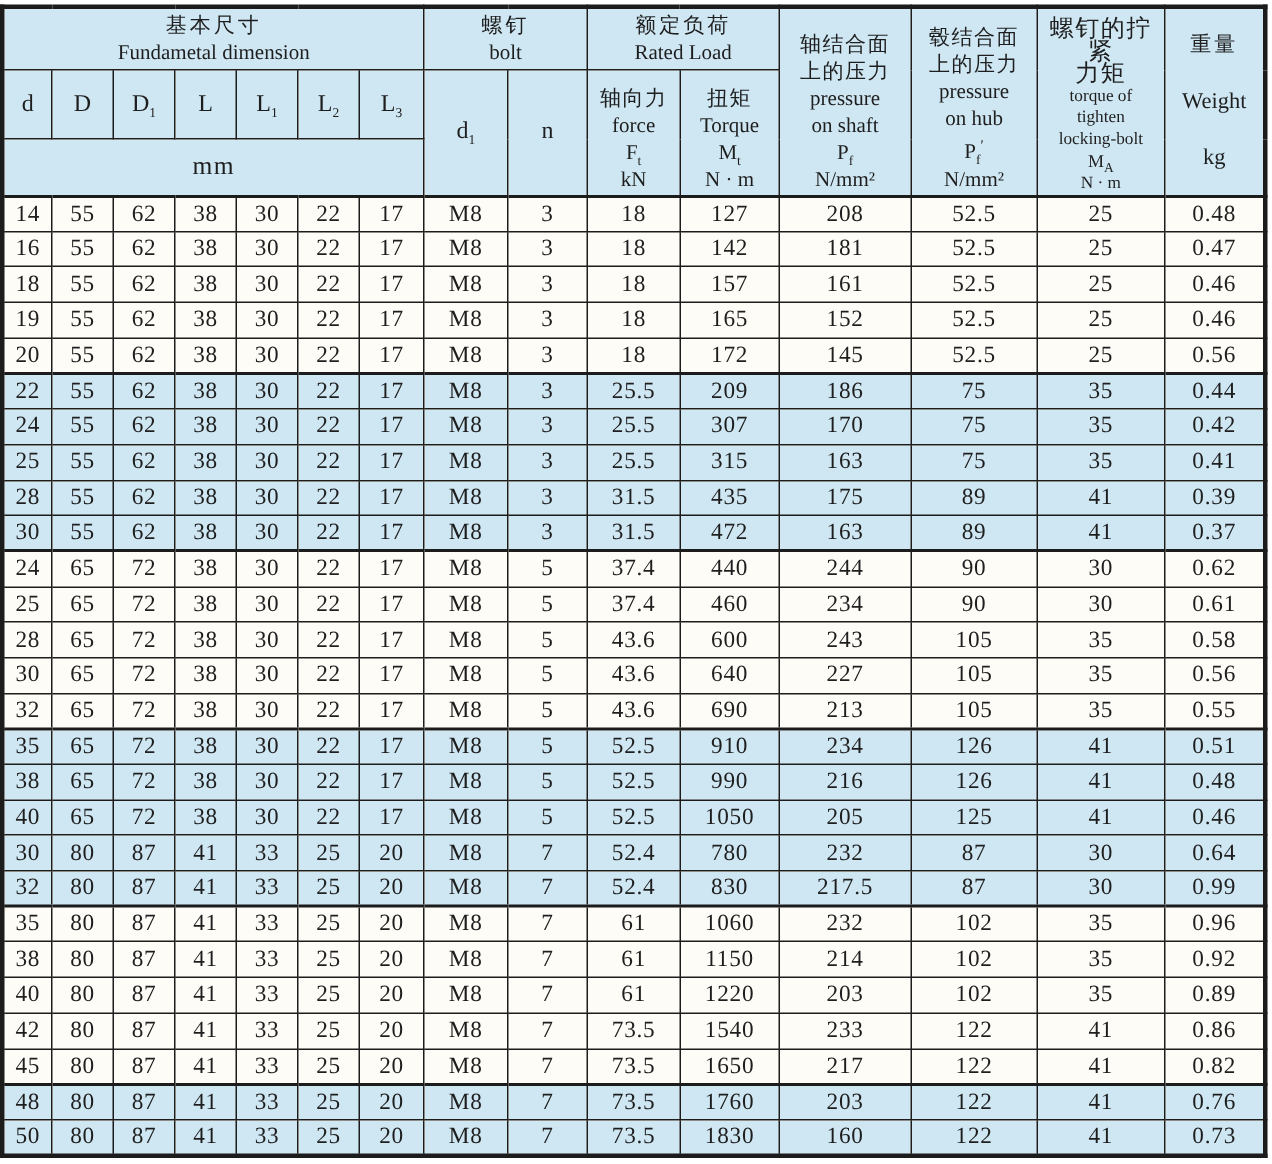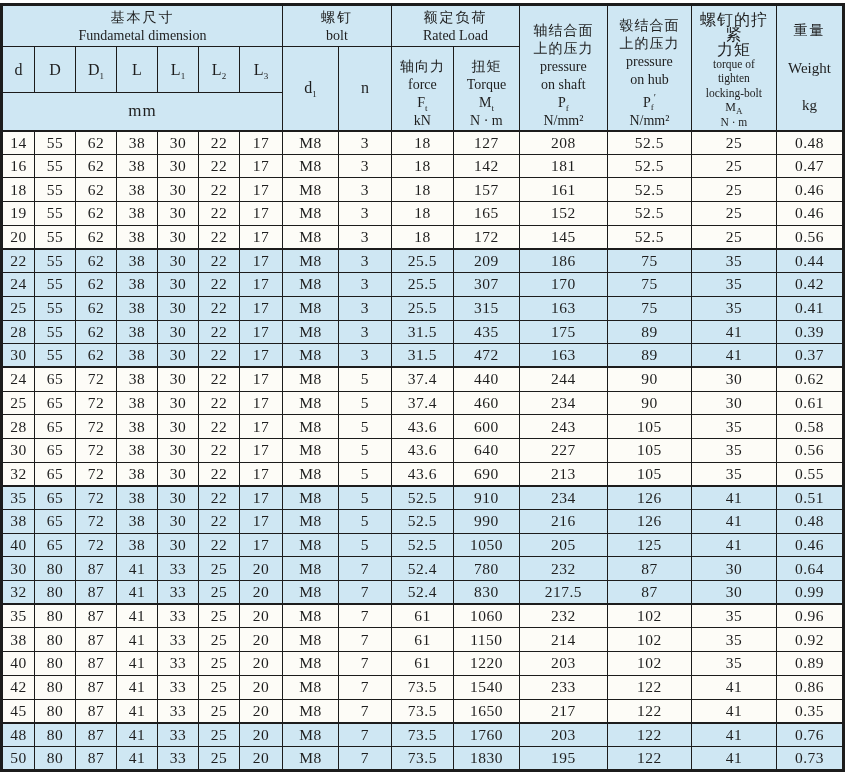--- a/index.html
+++ b/index.html
@@ -562,21 +562,21 @@
           <td>33</td>
           <td>25</td>
           <td>20</td>
           <td>M8</td>
           <td>7</td>
           <td>73.5</td>
           <td>1650</td>
           <td>217</td>
           <td>122</td>
           <td>41</td>
-          <td>0.35</td>
+          <td>0.82</td>
         </tr>
         <tr class="shaded group-start">
           <td>48</td>
           <td>80</td>
           <td>87</td>
           <td>41</td>
           <td>33</td>
           <td>25</td>
           <td>20</td>
           <td>M8</td>
@@ -593,20 +593,20 @@
           <td>80</td>
           <td>87</td>
           <td>41</td>
           <td>33</td>
           <td>25</td>
           <td>20</td>
           <td>M8</td>
           <td>7</td>
           <td>73.5</td>
           <td>1830</td>
-          <td>195</td>
+          <td>160</td>
           <td>122</td>
           <td>41</td>
           <td>0.73</td>
         </tr>
       </tbody>
 </table>
 </div>
 
 </body></html>

